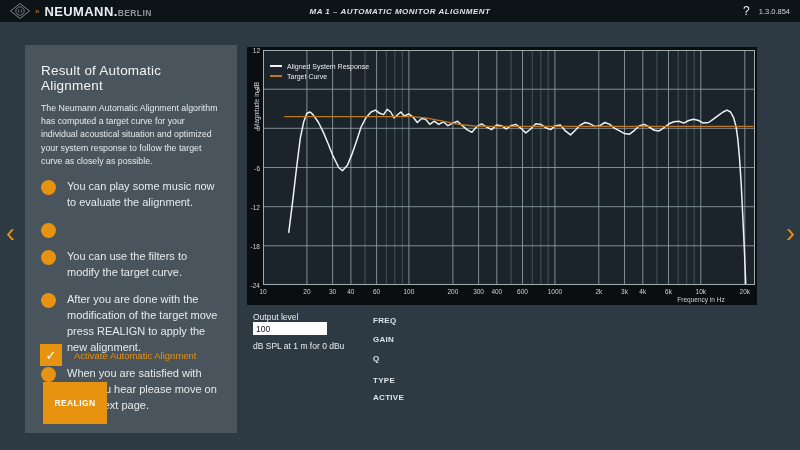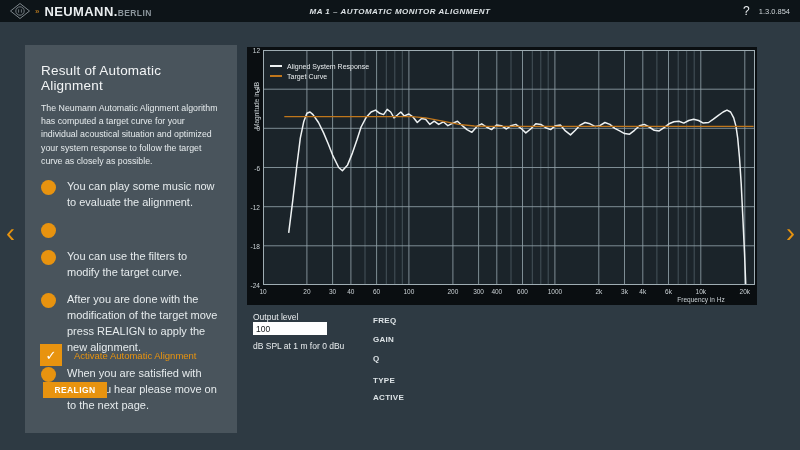--- a/index.html
+++ b/index.html
@@ -25,21 +25,21 @@
   #panel h1{margin:0;font-size:13.5px;font-weight:400;color:#F3F5F6;letter-spacing:.2px;}
   .intro{margin:9px 0 0;font-size:8.8px;line-height:1.5;color:#E6EBED;}
   #bullets{margin-top:6px;}
   .bullet-row{display:flex;gap:11px;margin-top:11px;align-items:flex-start;}
   .dot{width:15px;height:15px;min-width:15px;border-radius:50%;background:#E8930F;margin-top:1px;}
   .btext{font-size:11px;line-height:1.45;color:#E6EBED;}
   .activate{position:absolute;left:15px;top:299px;display:flex;align-items:center;gap:12px;}
   .cbox{width:22px;height:22px;background:#E8930F;color:#fff;font-size:13px;
         display:flex;align-items:center;justify-content:center;}
   .cblabel{color:#E8930F;font-size:9.5px;}
-  #realign{position:absolute;left:18px;top:337px;width:64px;height:16px;background:#E8930F;
+  #realign{position:absolute;left:18px;top:337px;width:64px;height:42px;background:#E8930F;
            border:none;color:#fff;font-size:8.5px;font-weight:bold;letter-spacing:.4px;
            font-family:inherit;cursor:pointer;}
 
   
   .nav{position:absolute;top:219px;font-size:27px;line-height:28px;color:#E8930F;cursor:pointer;}
   #nav-prev{left:6px;} #nav-next{right:5px;}
 
   
   #chart{position:absolute;left:247px;top:47px;width:510px;height:258px;background:#0A0E11;}
   #plot{position:absolute;left:16px;top:3px;}

